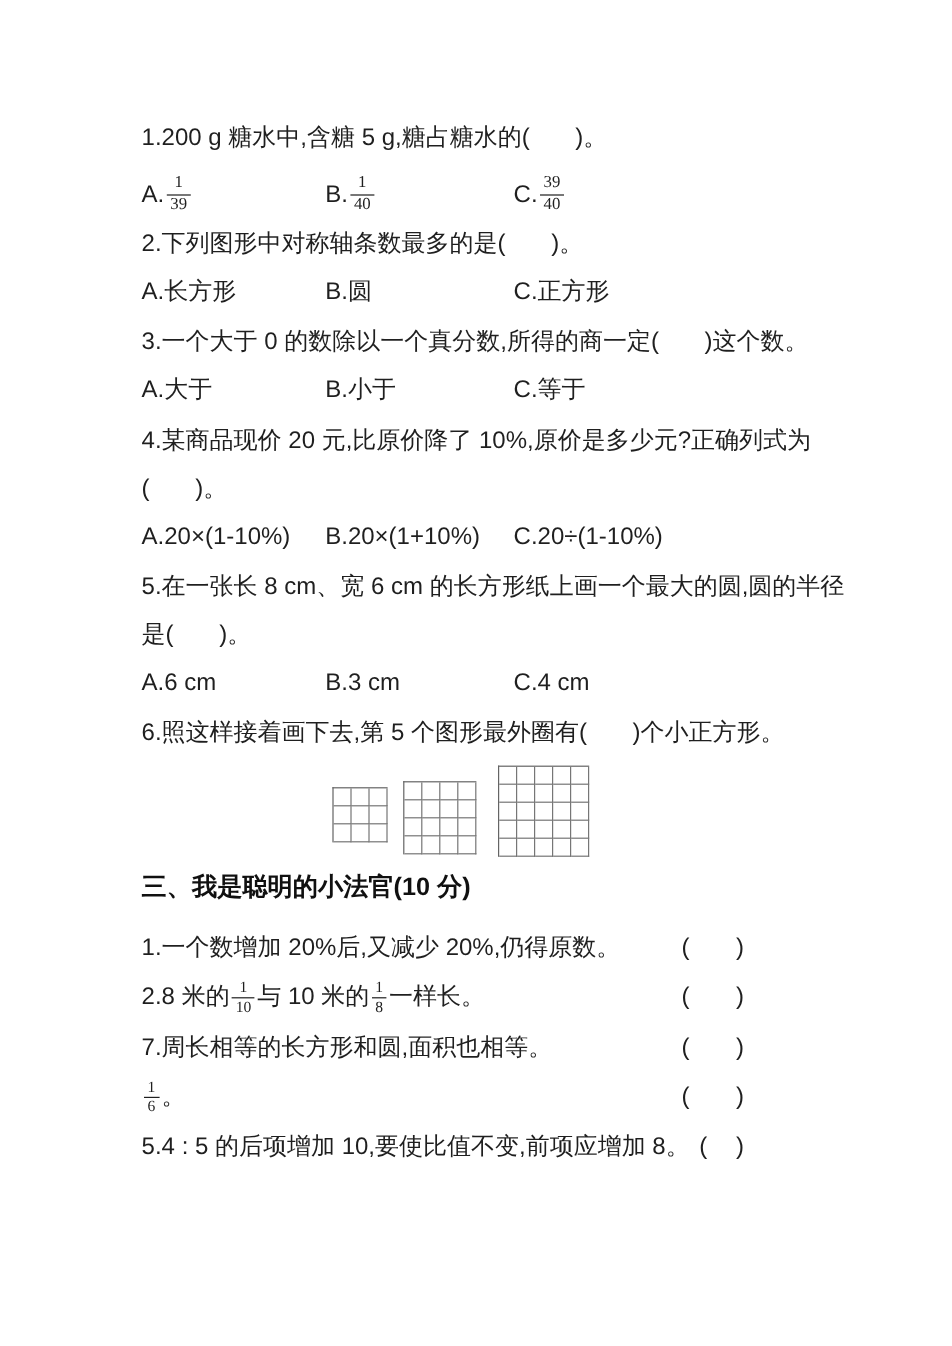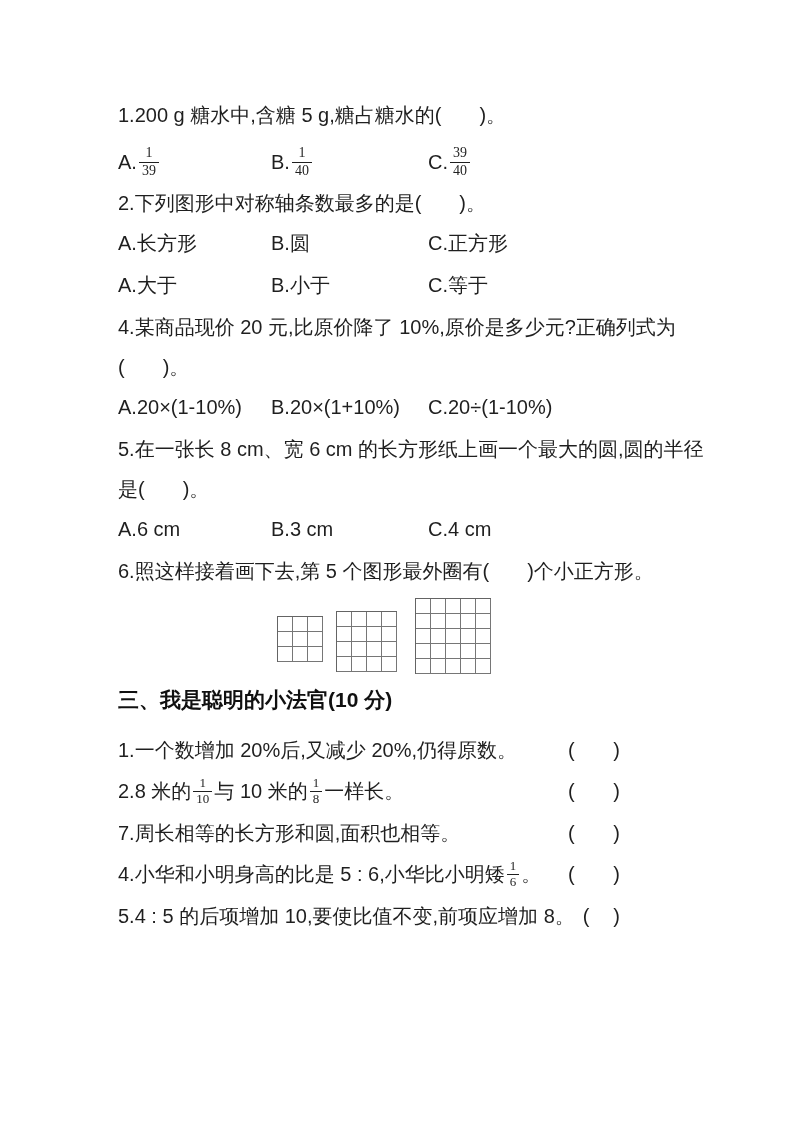--- a/index.html
+++ b/index.html
@@ -81,20 +81,21 @@
             </span>
             <span class="opt opt2">
               <span class="txt">B.圆</span>
             </span>
             <span class="opt opt3">
               <span class="txt">C.正方形</span>
             </span>
           </div>
         </div>
         <div class="question">
+          <div class="line"><span class="txt">3.一个大于 0 的数除以一个真分数,所得的商一定(<span class="gap"></span><span class="gap"></span>)这个数。</span></div>
           <div class="opts">
             <span class="opt opt1">
               <span class="txt">A.大于</span>
             </span>
             <span class="opt opt2">
               <span class="txt">B.小于</span>
             </span>
             <span class="opt opt3">
               <span class="txt">C.等于</span>
             </span>
@@ -226,21 +227,20 @@
           <span class="jtext">
             <span class="txt">7.周长相等的长方形和圆,面积也相等。</span>
           </span>
           <span class="jparen">
             <span>(</span>
             <span>)</span>
           </span>
         </div>
         <div class="jrow">
           <span class="jtext">
-            <span class="txt">4.小华和小明身高的比是 5 : 6,小华比小明矮</span>
             <span class="frac">
               <span class="fnum">1</span>
               <span class="fden">6</span>
             </span>
             <span class="txt">。</span>
           </span>
           <span class="jparen">
             <span>(</span>
             <span>)</span>
           </span>

